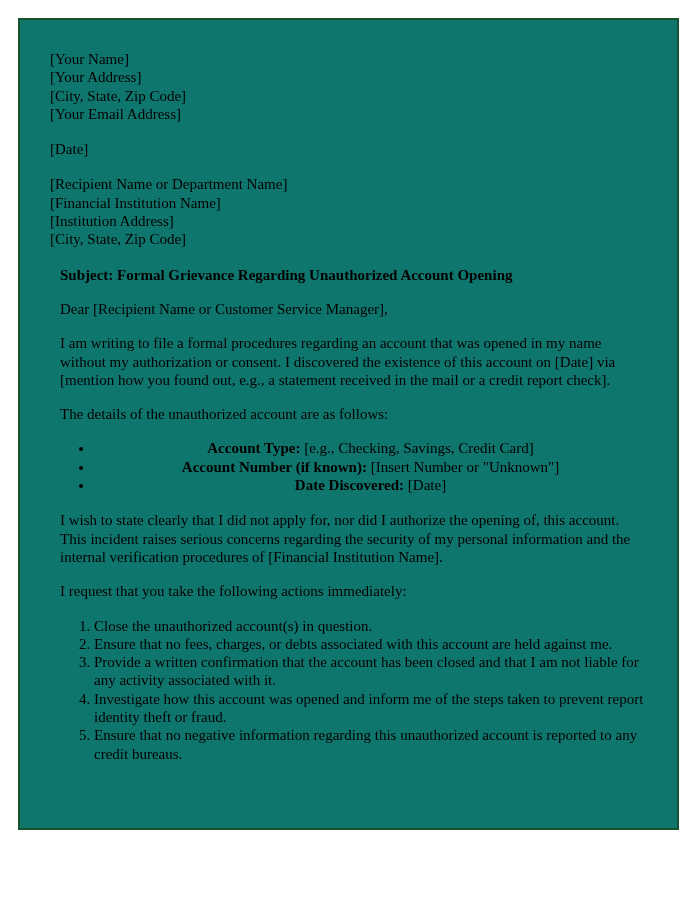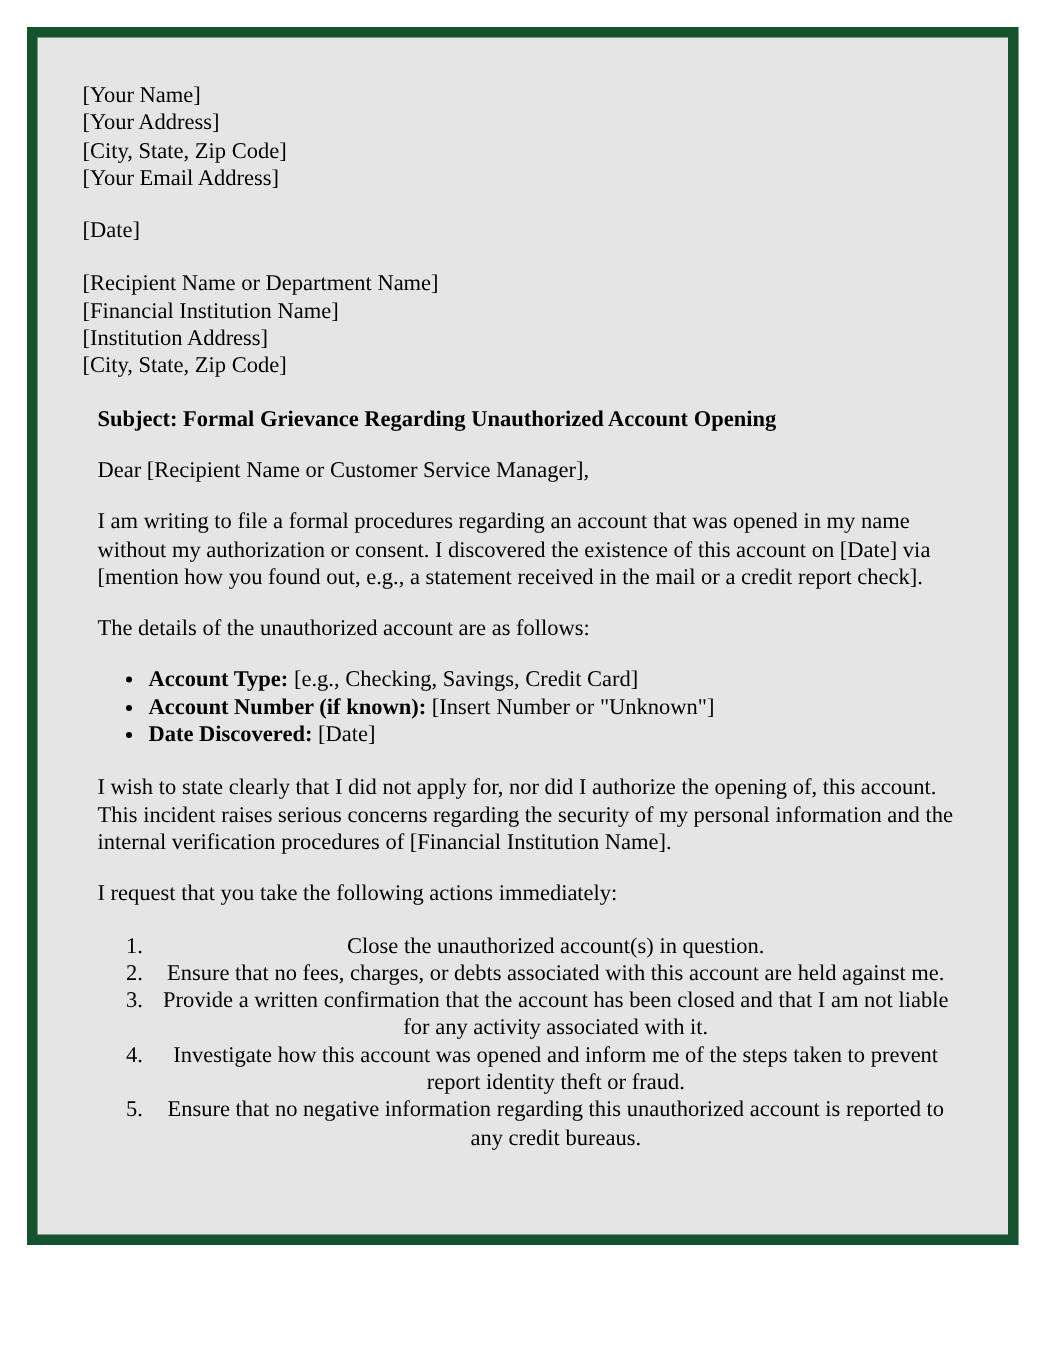--- a/index.html
+++ b/index.html
@@ -16,23 +16,23 @@
     height: 900px;
     background: #ffffff;
     overflow: hidden;
   }
   .page {
     position: absolute;
     left: 18px;
     top: 18px;
     width: 661px;
     height: 812px;
-    border: 7px solid #14532d;
+    border: 2px solid #14532d;
     box-sizing: border-box;
-    background: #e5e5e5;
+    background: #0f766e;
     padding: 30px 30px 0 30px;
     overflow: hidden;
     color: #000000;
     font-size: 15px;
     line-height: 1.22;
   }
   .block {
     margin: 0 0 17px 0;
   }
   .block div {
@@ -43,28 +43,28 @@
   }
   .bold {
     font-weight: bold;
   }
   ul.details-list {
     margin: 0 0 17px 0;
     padding-left: 44px;
   }
   ul.details-list li {
     margin: 0;
+    text-align: center;
   }
   ol.actions-list {
     margin: 0 0 16px 0;
     padding-left: 44px;
   }
   ol.actions-list li {
     margin: 0;
-    text-align: center;
   }
 </style>
 </head>
 <body>
 
 <div class="canvas">
   <div class="page">
 
     <div class="block">
       <div>[Your Name]</div>

